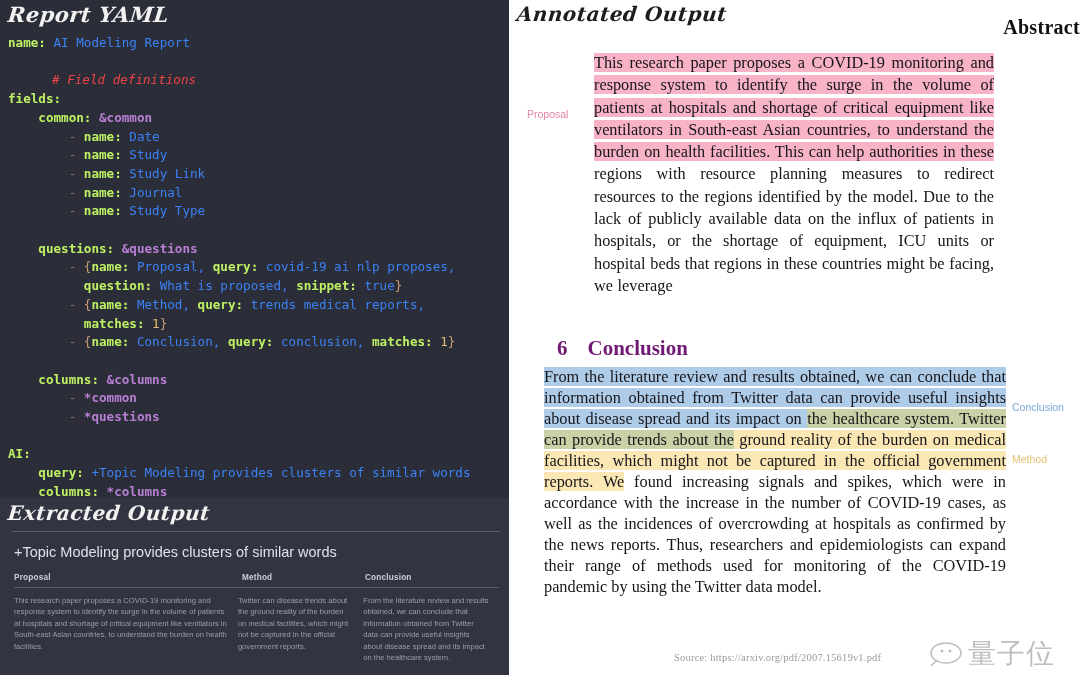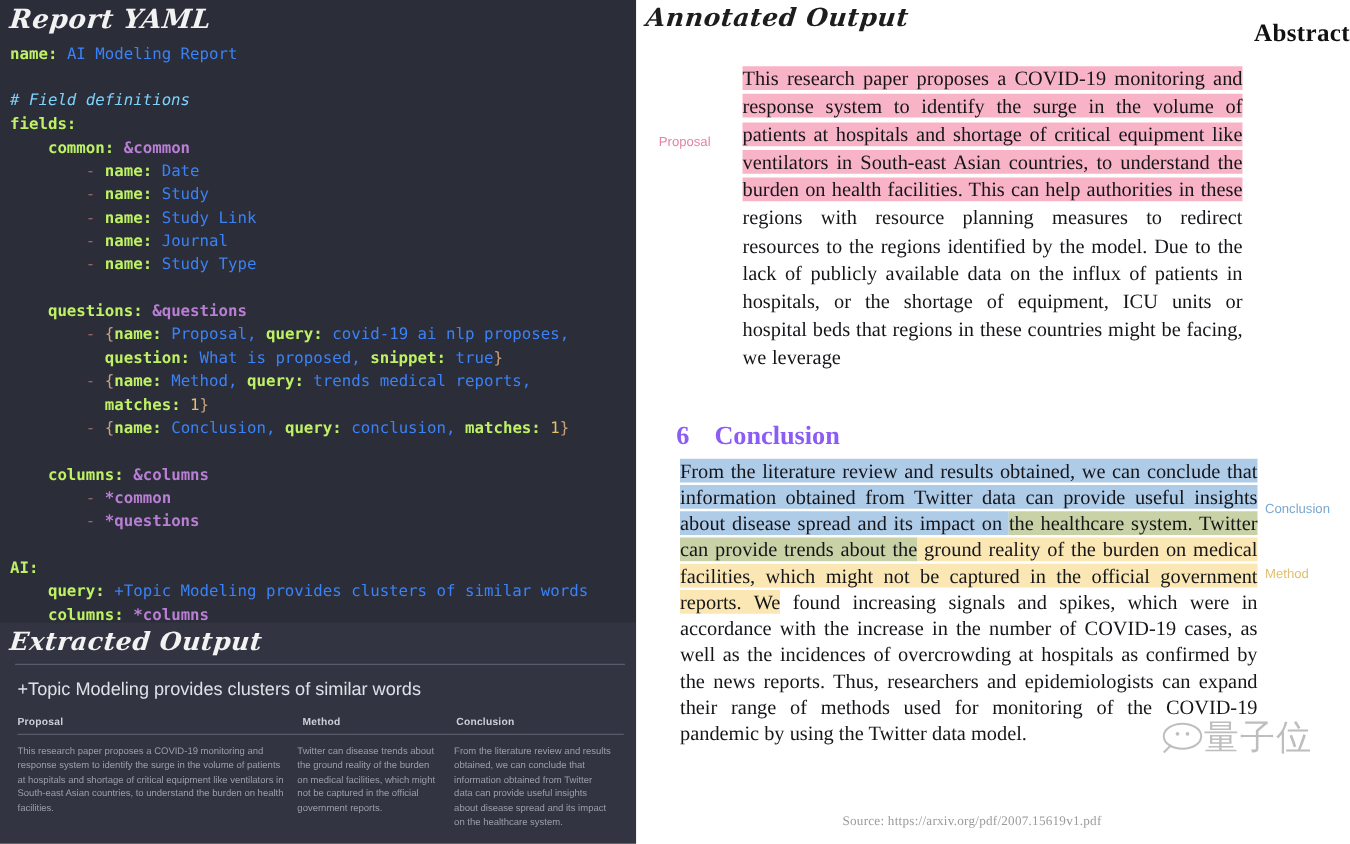--- a/index.html
+++ b/index.html
@@ -26,21 +26,21 @@
     position:absolute;left:8px;top:2px;font-size:21px;
   }
   .yaml-code{
     position:absolute;left:8px;top:34px;width:505px;
     font-family:"DejaVu Sans Mono", monospace;
     font-size:12.6px;line-height:18.7px;
     white-space:pre;
   }
   .k{color:#bef264;font-weight:bold;}
   .v{color:#3b82f6;}
-  .cm{color:#7dd3fc;font-style:italic;}
+  .cm{color:#ef4444;font-style:italic;margin-left:44px;}
   .anch{color:#b87fd4;font-weight:bold;}
   .dash{color:#a06a6a;}
   .num{color:#e0c070;}
   .punc{color:#c9a07a;}
   .plain{color:#b9bcc8;}
 
   
   .extracted{
     position:absolute;left:0;top:498px;width:509px;height:177px;
     background:#323441;
@@ -88,22 +88,22 @@
     color:#15151a;
     text-align:justify;text-align-last:left;
     word-spacing:.5px;
   }
   .hl-pink{background:#f9b3c7;}
   .hl-blue{background:#aecbe8;}
   .hl-yellow{background:#fae7b4;}
   .hl-green{background:#c8d2a6;}
 
   .concl-h{
-    position:absolute;left:32px;top:336px;
-    font-family:"Liberation Serif", serif;font-weight:bold;font-size:21px;color:#8b5cf6;
+    position:absolute;left:48px;top:336px;
+    font-family:"Liberation Serif", serif;font-weight:bold;font-size:21px;color:#701a75;
   }
   .concl-h .secnum{margin-right:20px;}
   .concl-col{
     position:absolute;left:35px;top:366px;width:462px;
     font-family:"Liberation Serif", serif;
     font-size:16.3px;line-height:21px;
     color:#15151a;
     text-align:justify;text-align-last:left;
   }
 
@@ -115,22 +115,22 @@
   .tag-conclusion{left:503px;top:401px;color:#7aa7cf;}
   .tag-method{left:503px;top:453px;color:#e0c070;}
 
   .source{
     position:absolute;left:165px;top:652px;
     font-family:Liberation Serif, serif;
     font-size:10.5px;color:#9b9b9b;letter-spacing:.2px;
   }
 
   .watermark{
-    position:absolute;left:420px;top:576px;
-    display:flex;align-items:center;
+    position:absolute;left:420px;top:640px;
+    display:flex;align-items:center;gap:5px;
     opacity:.55;
   }
   .wm-glyph{
     font-family:"DejaVu Sans", sans-serif;
     font-size:28px;color:#8a8a8a;letter-spacing:1px;
     line-height:1;
   }
   .wm-bubble{display:block;}
 </style>
 </head>

